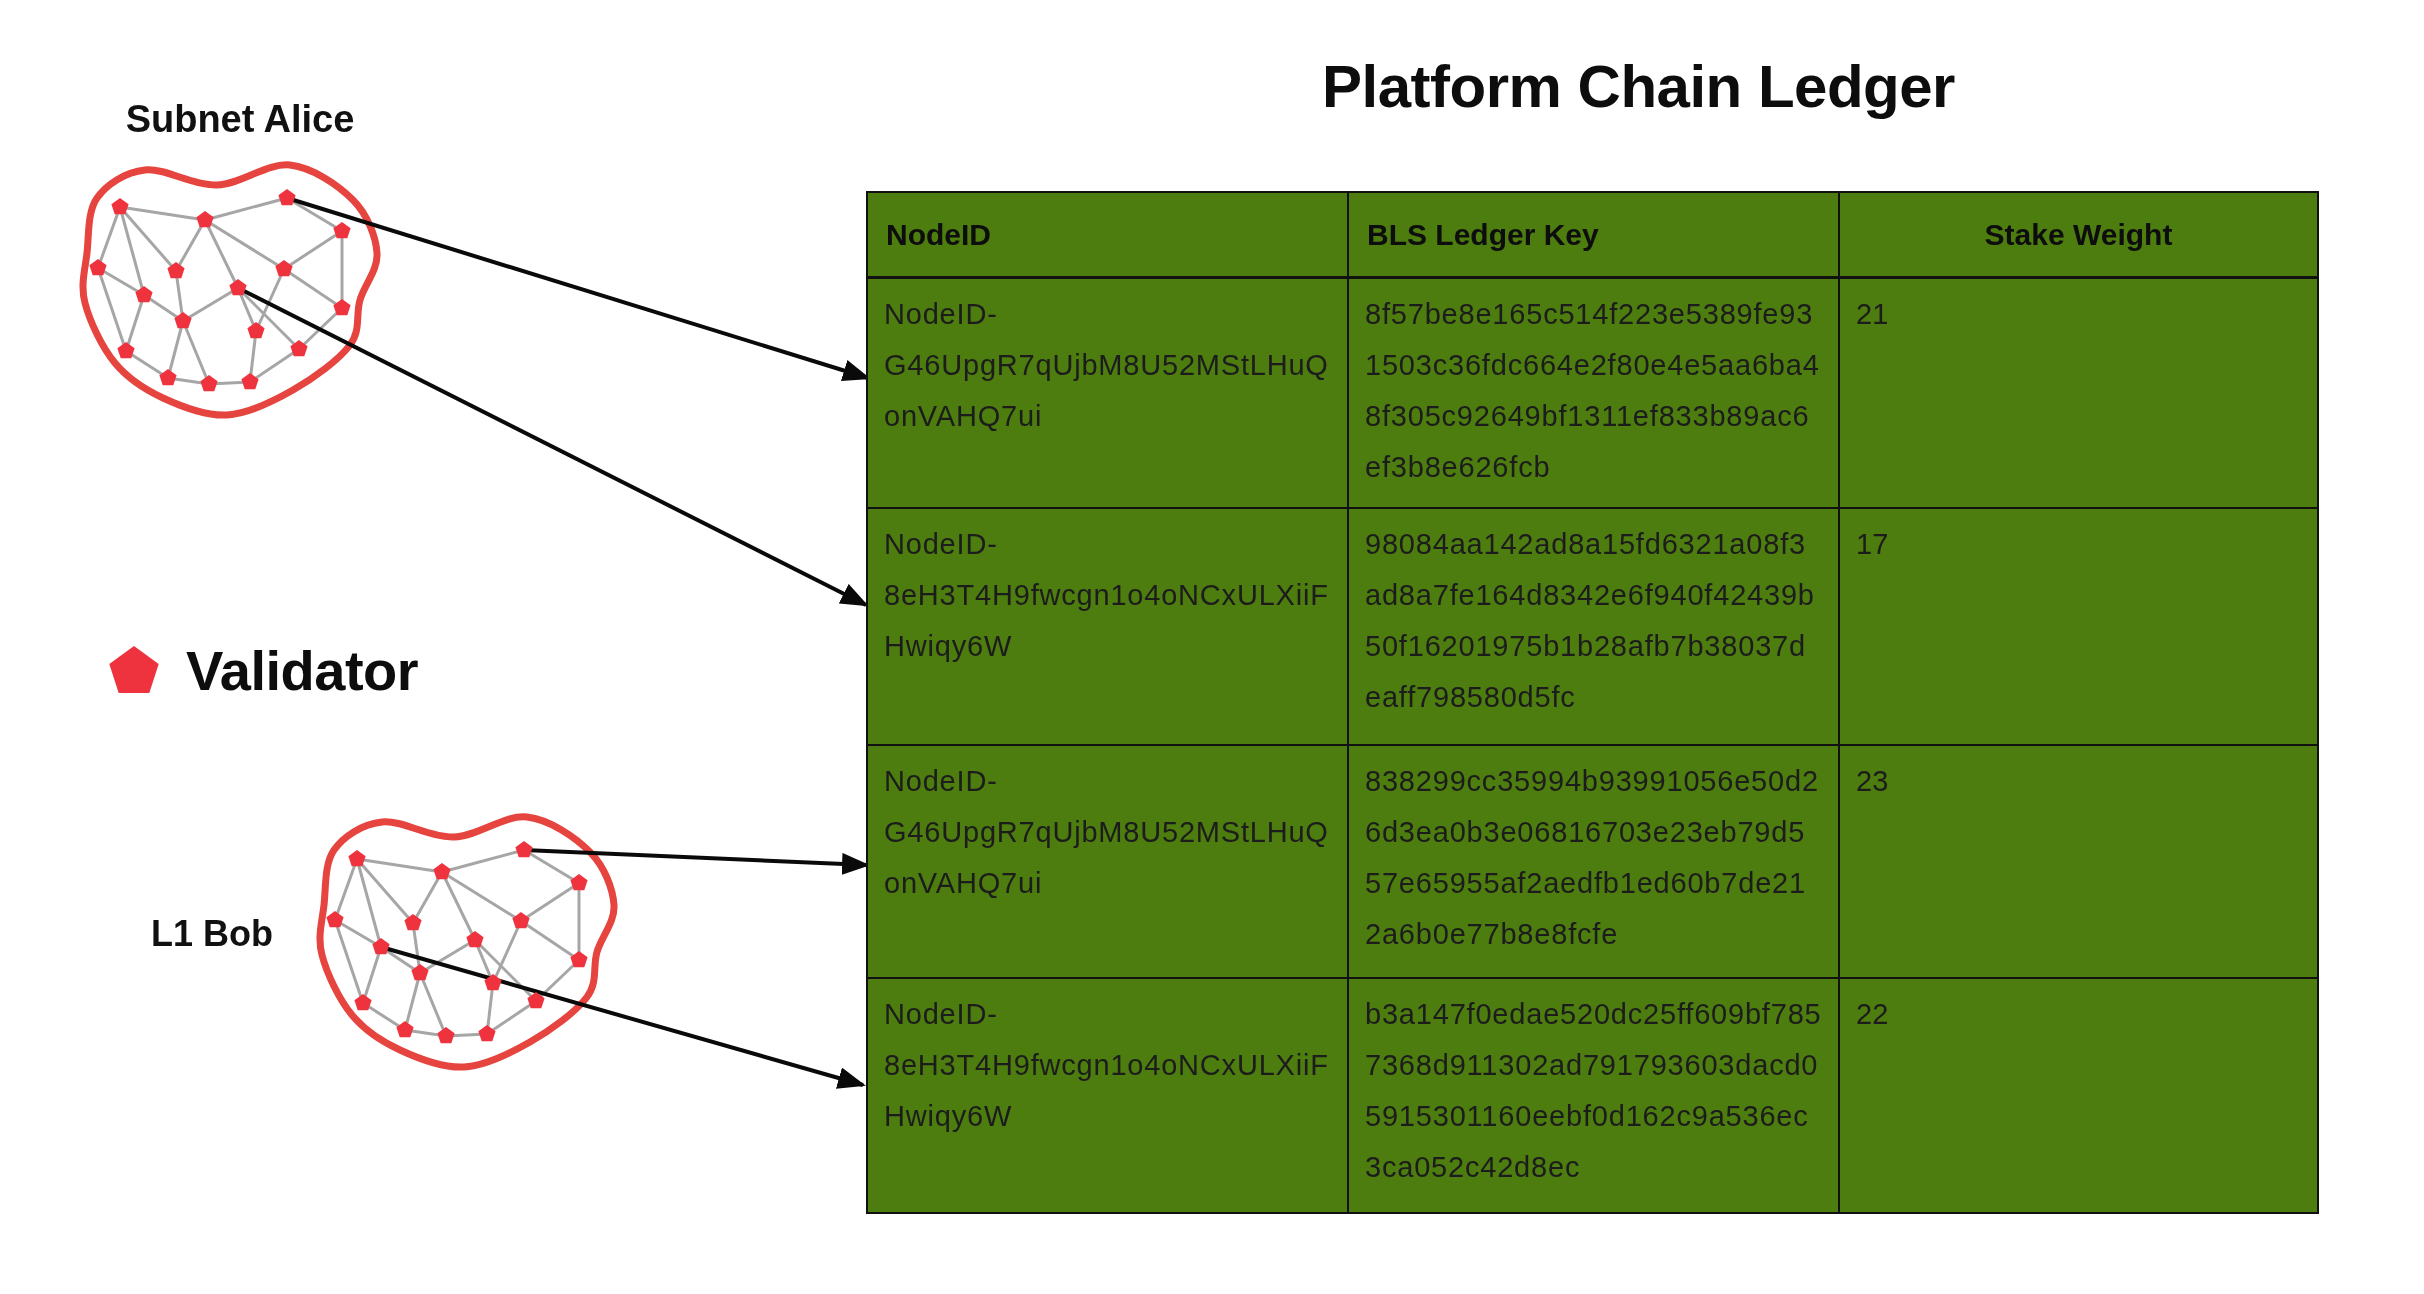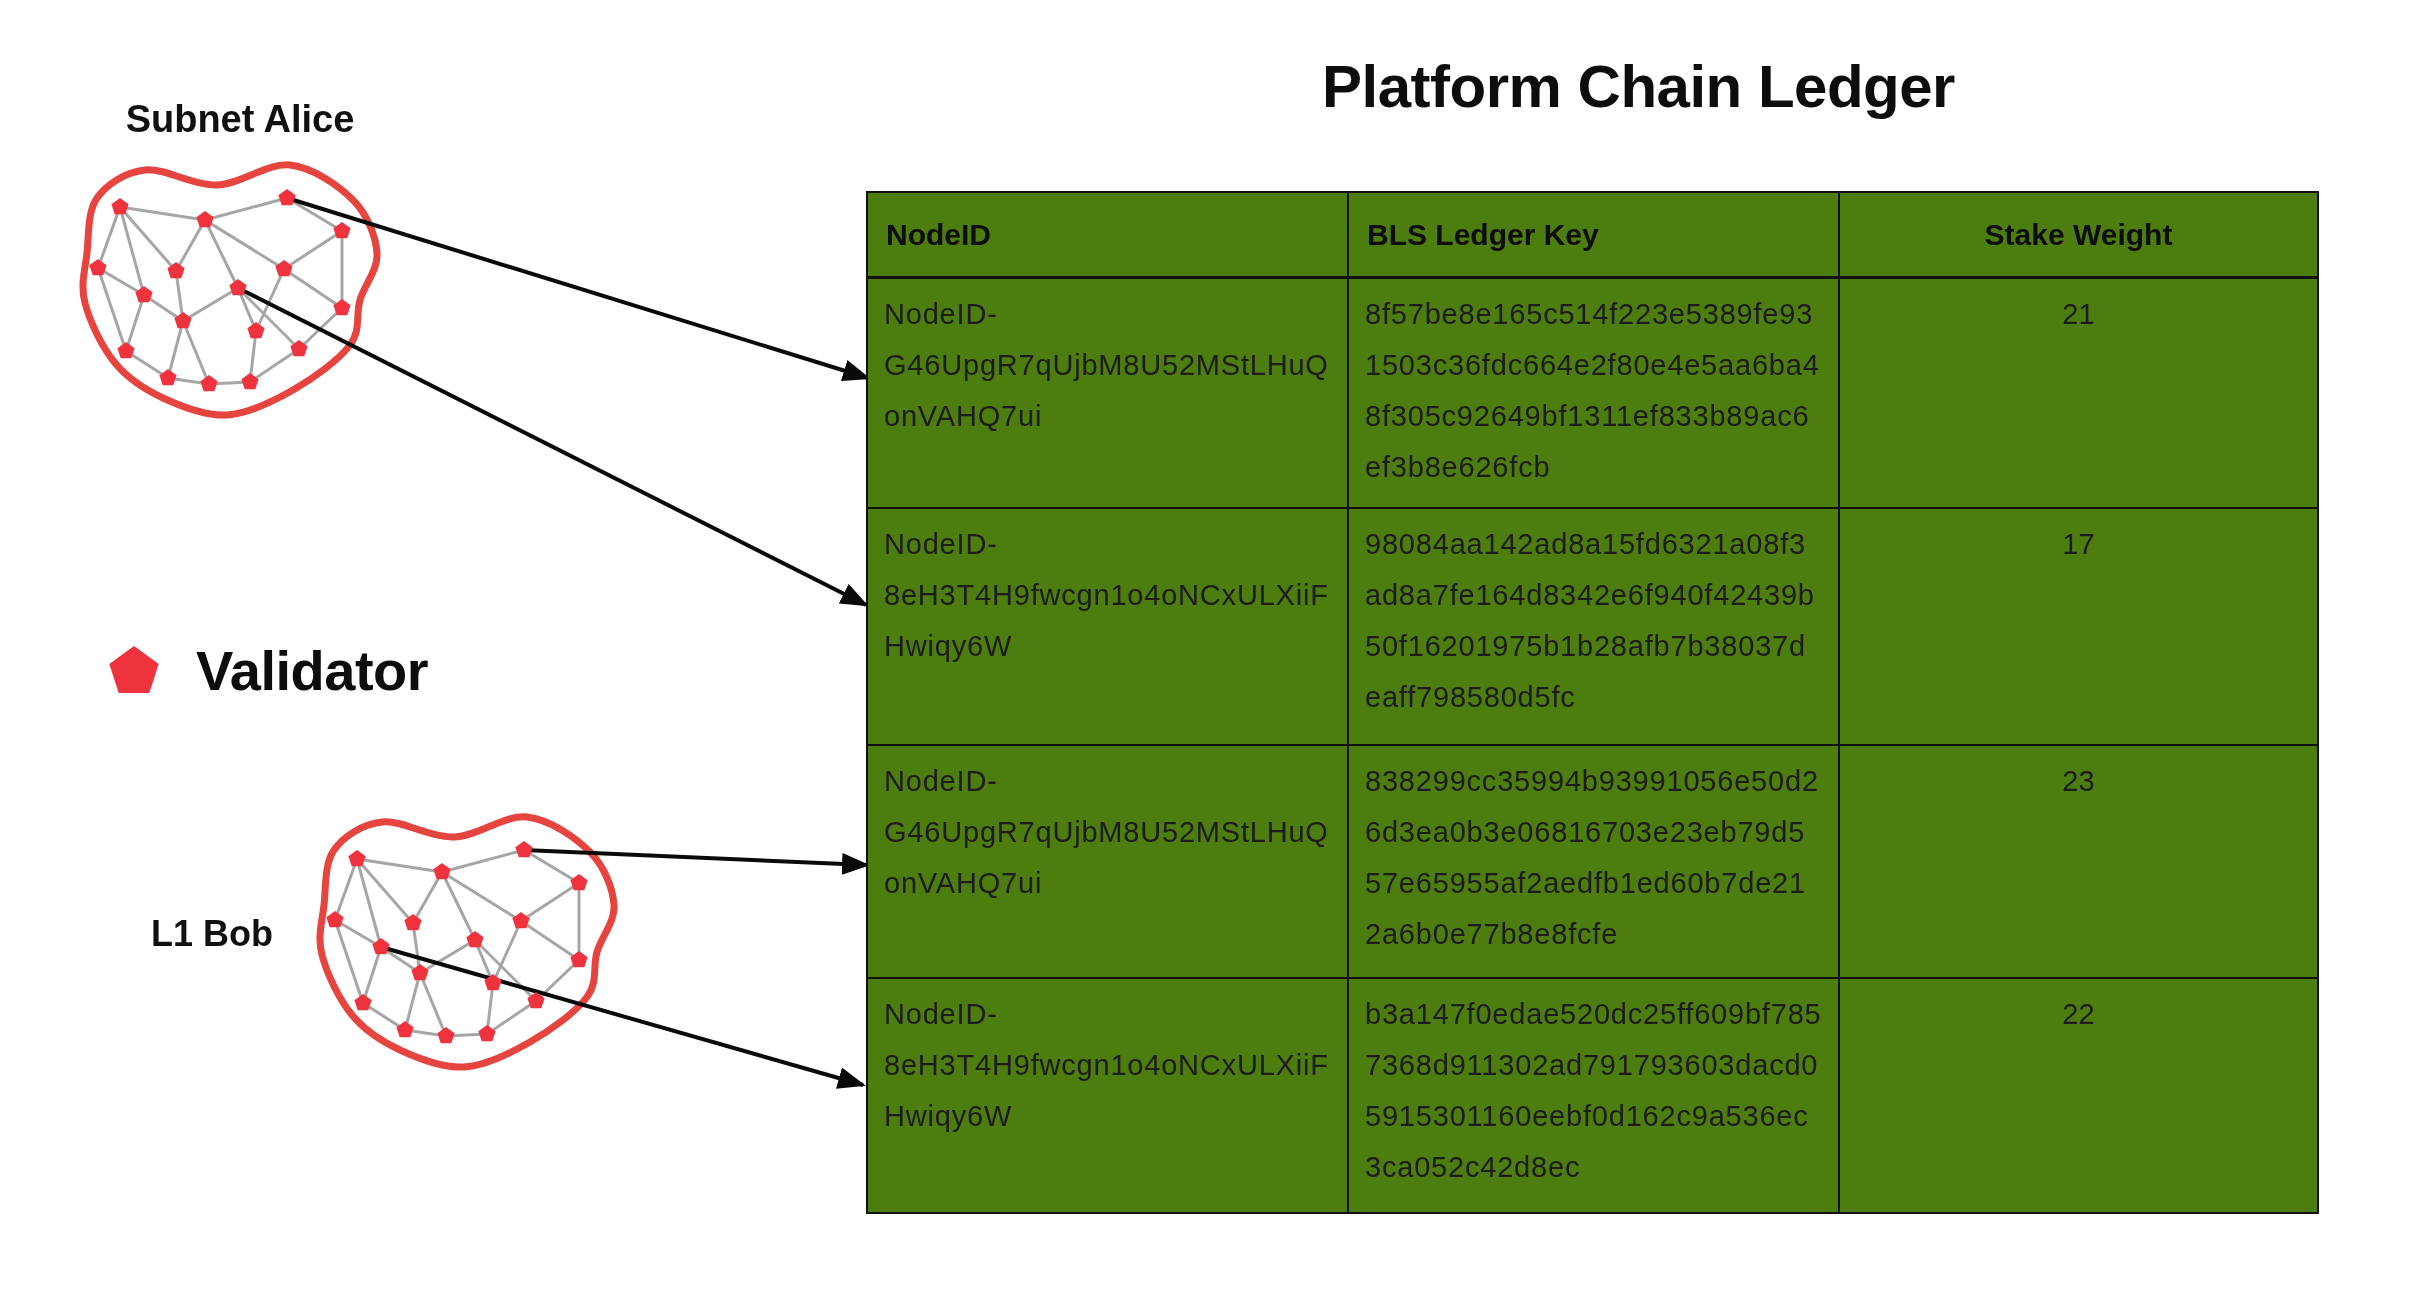--- a/index.html
+++ b/index.html
@@ -9,37 +9,37 @@
   }
   .canvas{position:absolute;left:0;top:0;width:2424px;height:1294px;}
   #net-svg{position:absolute;left:0;top:0;}
   .page-title{
     position:absolute;left:913px;top:52px;width:1451px;text-align:center;
     font-size:60px;font-weight:700;color:#0d0d0d;letter-spacing:-0.5px;
   }
   .net-label{position:absolute;font-weight:700;color:#111;white-space:nowrap;}
   .alice-label{left:240px;top:98px;transform:translateX(-50%);font-size:38px;}
   .bob-label{left:212px;top:913px;transform:translateX(-50%);font-size:36px;}
-  .legend{position:absolute;left:108px;top:638px;display:flex;align-items:center;gap:36px;}
+  .legend{position:absolute;left:108px;top:638px;display:flex;align-items:center;gap:26px;}
   .legend-label{font-size:56px;font-weight:700;color:#0d0d0d;letter-spacing:-0.5px;}
   table.ledger{
     position:absolute;left:866px;top:191px;width:1451px;
     border-collapse:collapse;table-layout:fixed;background:#4d7c0f;
   }
   .ledger th,.ledger td{border:2px solid #111;}
   .ledger thead th{
     font-size:30px;font-weight:700;height:83px;padding:0 18px;
     text-align:left;border-bottom:3px solid #111;color:#0d0d0d;
   }
   .ledger thead th.center{text-align:center;}
   .ledger td{
     font-size:29px;line-height:51px;padding:10px 16px;vertical-align:top;
     overflow-wrap:break-word;word-break:break-word;letter-spacing:0.8px;
   }
-  .ledger td.stake{letter-spacing:0;text-align:center;}
+  .ledger td.stake{letter-spacing:0;}
   .ledger tbody tr.r0{height:230px;}
   .ledger tbody tr.r1{height:237px;}
   .ledger tbody tr.r2{height:233px;}
   .ledger tbody tr.r3{height:235px;}
 </style>
 </head>
 <body>
 
 <div class="canvas">
 

